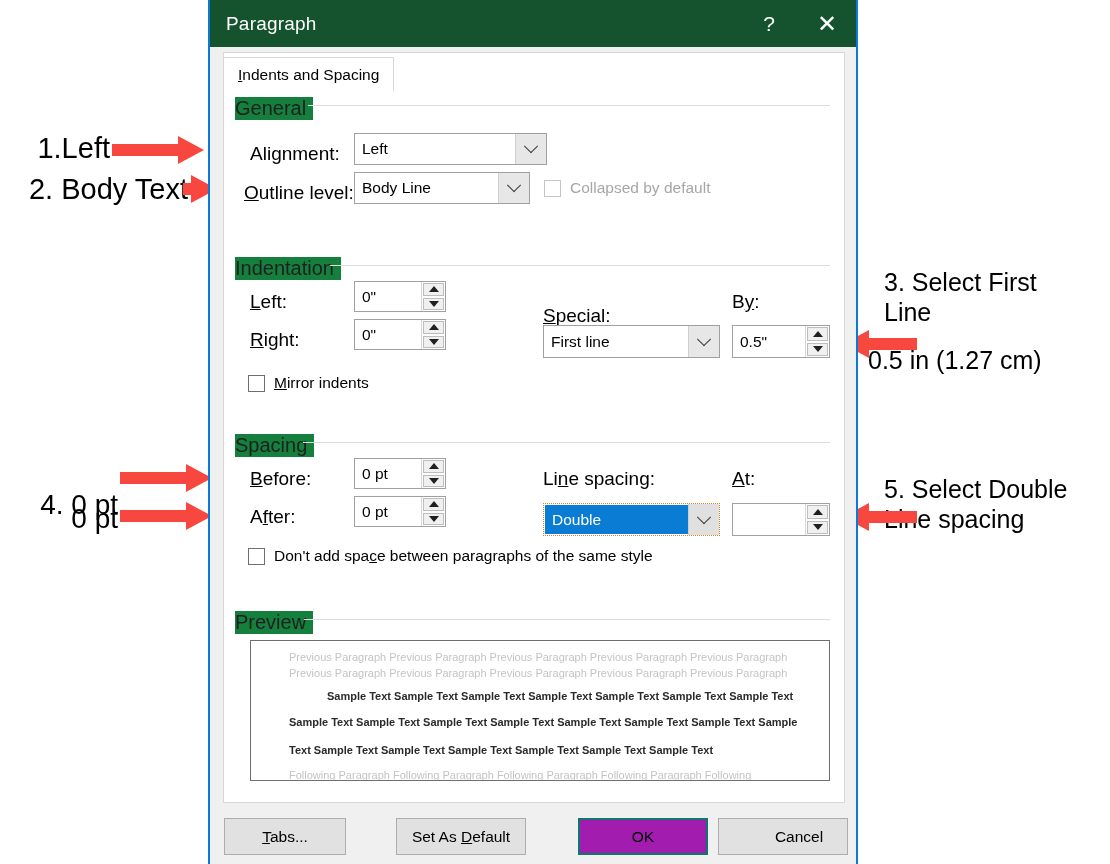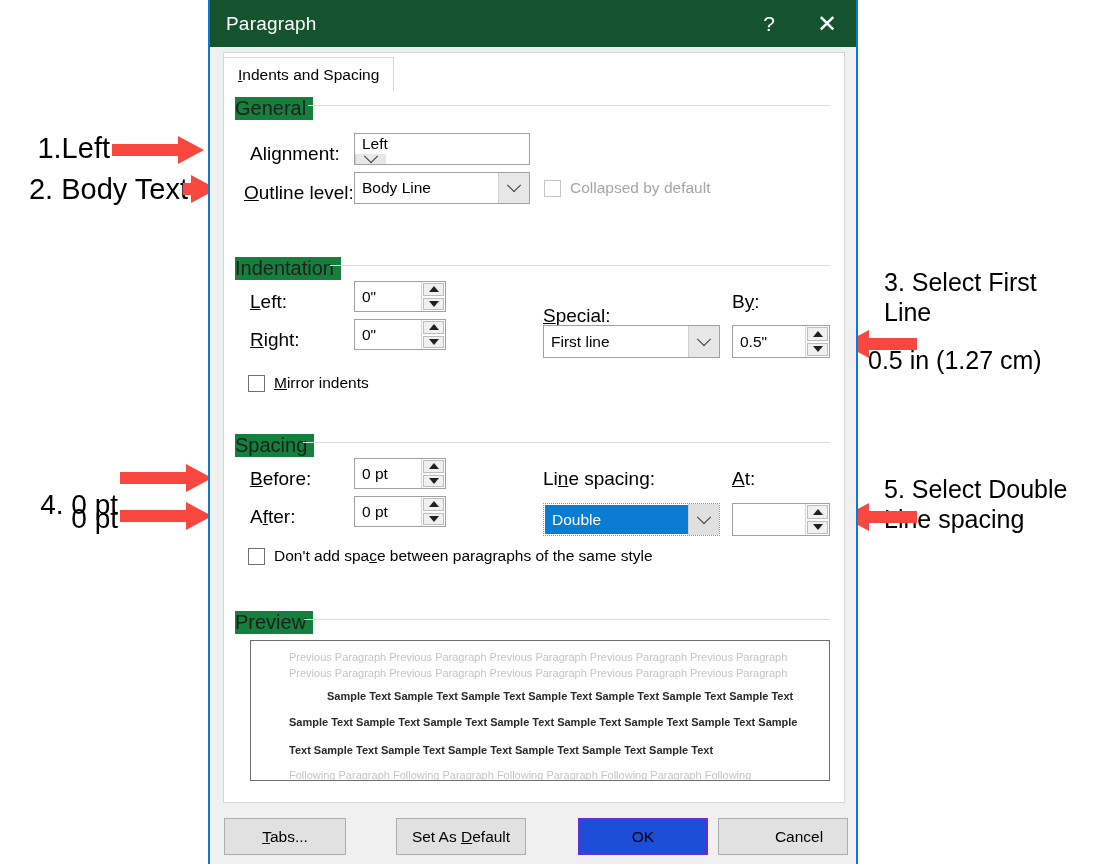--- a/index.html
+++ b/index.html
@@ -290,22 +290,22 @@
     border: 1px solid #adadad;
     box-sizing: border-box;
     display: flex;
     align-items: center;
     justify-content: center;
     font-size: 15.5px;
     color: #000;
     height: 37px;
   }
   .btn.primary {
-    border: 2px solid #6d28d9;
-    background: #1d4ed8;
+    border: 2px solid #0f766e;
+    background: #a21caf;
   }
 </style>
 </head>
 <body>
 
 <div class="annot annot-left" style="left:0px; top:131px; width:110px; font-size:29px;">1.Left</div>
 <div class="arrow right" style="left:112px; top:150px;">
   <div class="shaft" style="left:0; width:70px;"></div>
   <div class="head" style="left:66px;"></div>
 </div>
@@ -362,21 +362,21 @@
 
   <div class="tabpanel">
     <div class="content">
 
       <div class="grp-label" style="left:11px; top:44px;">General</div>
       <div class="grp-rule" style="left:84px; top:52px; width:522px;"></div>
 
       <div class="fld-label" style="left:26px; top:90px;">
         Ali<u>g</u>nment:
       </div>
-      <div class="combo" style="left:130px; top:80px; width:176px; height:32px;flex-direction:column;">
+      <div class="combo" style="left:130px; top:80px; width:193px; height:32px;">
         <div class="val">Left</div>
         <div class="drop">
             <span class="chev"></span>
           </div>
       </div>
 
       <div class="fld-label" style="left:20px; top:129px;">
         <u>O</u>utline level:
       </div>
       <div class="combo" style="left:130px; top:119px; width:176px; height:32px;">

